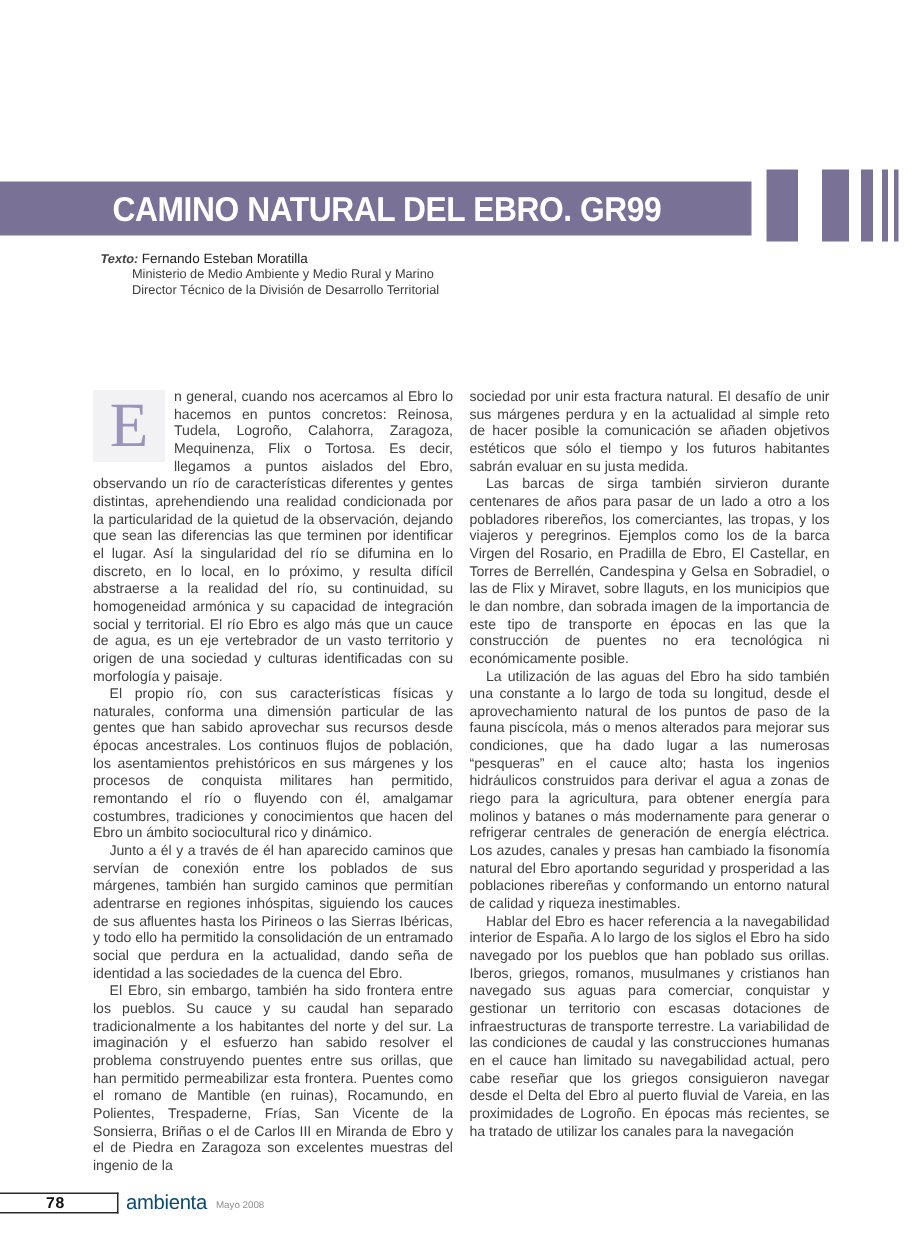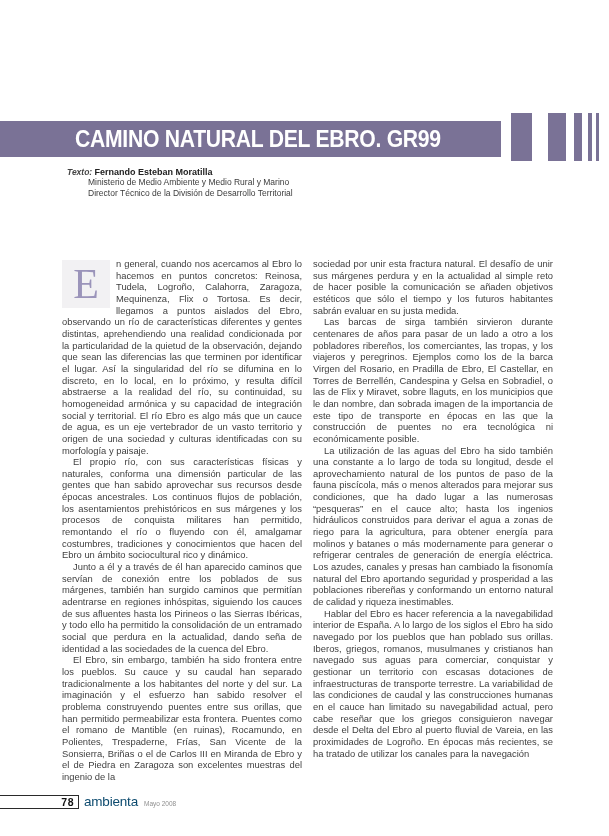--- a/index.html
+++ b/index.html
@@ -21,21 +21,21 @@
   .bars{position:absolute;top:113px;height:48px;left:0;width:609px;}
   .bars .bar{position:absolute;top:0;height:48px;background:#7a7296;}
   .bar.b1{left:511px;width:21px;}
   .bar.b2{left:548px;width:18px;}
   .bar.b3{left:574px;width:8px;}
   .bar.b4{left:588px;width:4px;}
   .bar.b5{left:596px;width:3px;}
   
   .byline{position:absolute;left:67px;top:167px;font-size:8.5px;color:#3c3c3c;line-height:10.3px;}
   .byline .texto{font-style:italic;color:#444;font-weight:bold;}
-  .byline .author{font-weight:bold;font-size:9px;color:#222;}
+  .byline .author{font-weight:normal;font-size:9px;color:#222;}
   .byline .sub{padding-left:21px;color:#3c3c3c;}
   
   .col{
     position:absolute;top:258px;width:240px;
     font-size:9.4px;line-height:11.65px;color:#3f3f3f;
     text-align:justify;
   }
   .col-left{left:62px;}
   .col-right{left:313px;}
   .col p{margin:0;hyphens:auto;-webkit-hyphens:auto;}
@@ -44,21 +44,21 @@
     float:left;width:48px;height:48px;margin:2px 6px 0 0;
     background:#f2f1f3;color:#9b94ba;
     font-family:"Liberation Serif", serif;font-size:42px;line-height:48px;
     text-align:center;text-indent:0;
   }
   
   .footer{position:absolute;left:0;top:795px;width:609px;height:14px;}
   .pagenum-box{
     position:absolute;left:0;top:0;width:78px;height:12px;
     border-top:1.2px solid #2a2a2a;border-bottom:1.2px solid #2a2a2a;border-right:1.2px solid #2a2a2a;
-    display:flex;align-items:center;justify-content:flex-end;
+    display:flex;align-items:center;justify-content:center;
   }
   .pagenum-box span{font-weight:bold;font-size:10.5px;color:#111;padding-right:4px;letter-spacing:0.5px;}
   .mag{
     position:absolute;left:84px;top:-1px;
     font-weight:normal;font-size:13.5px;color:#0c4a6e;letter-spacing:-0.2px;
   }
   .issue{position:absolute;left:144px;top:5px;font-size:6.5px;color:#8f8f8f;}
 </style>
 </head>
 <body>

